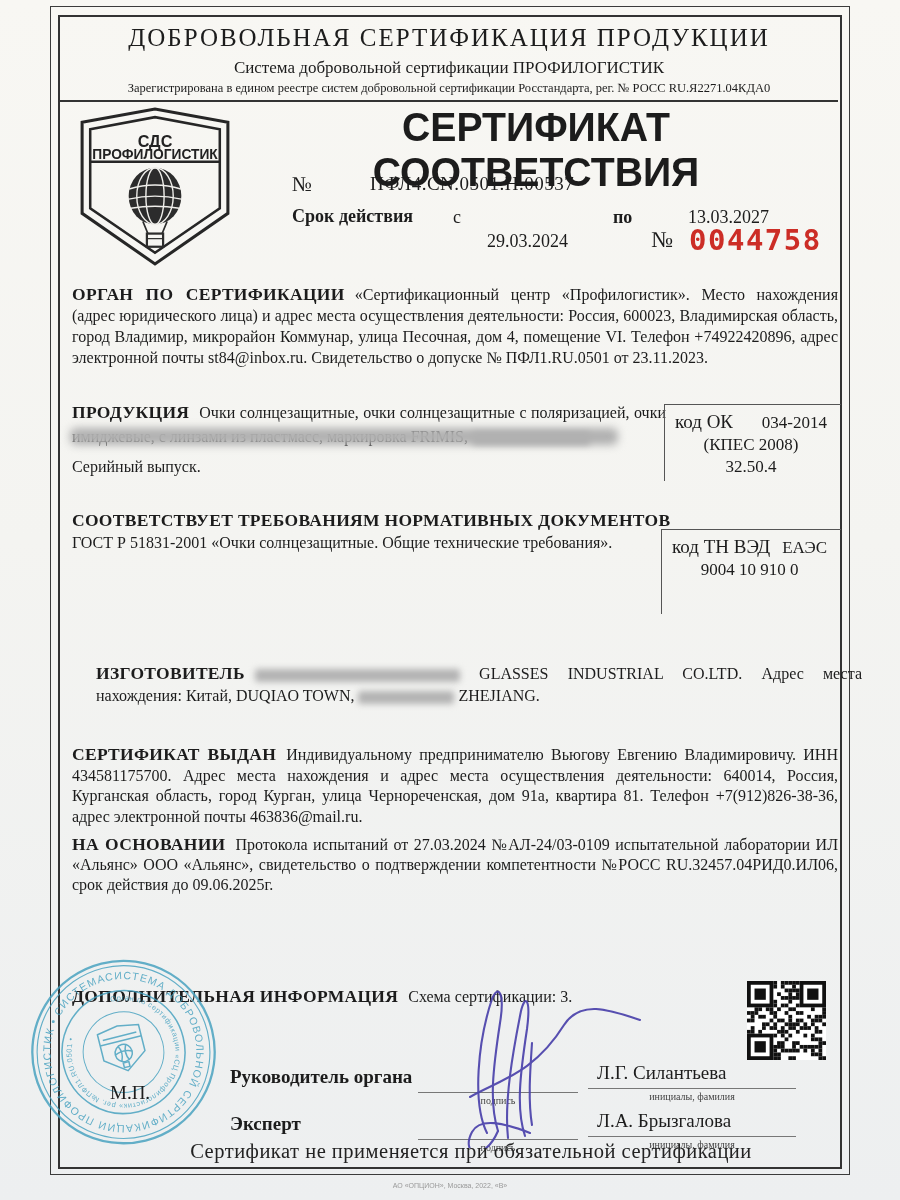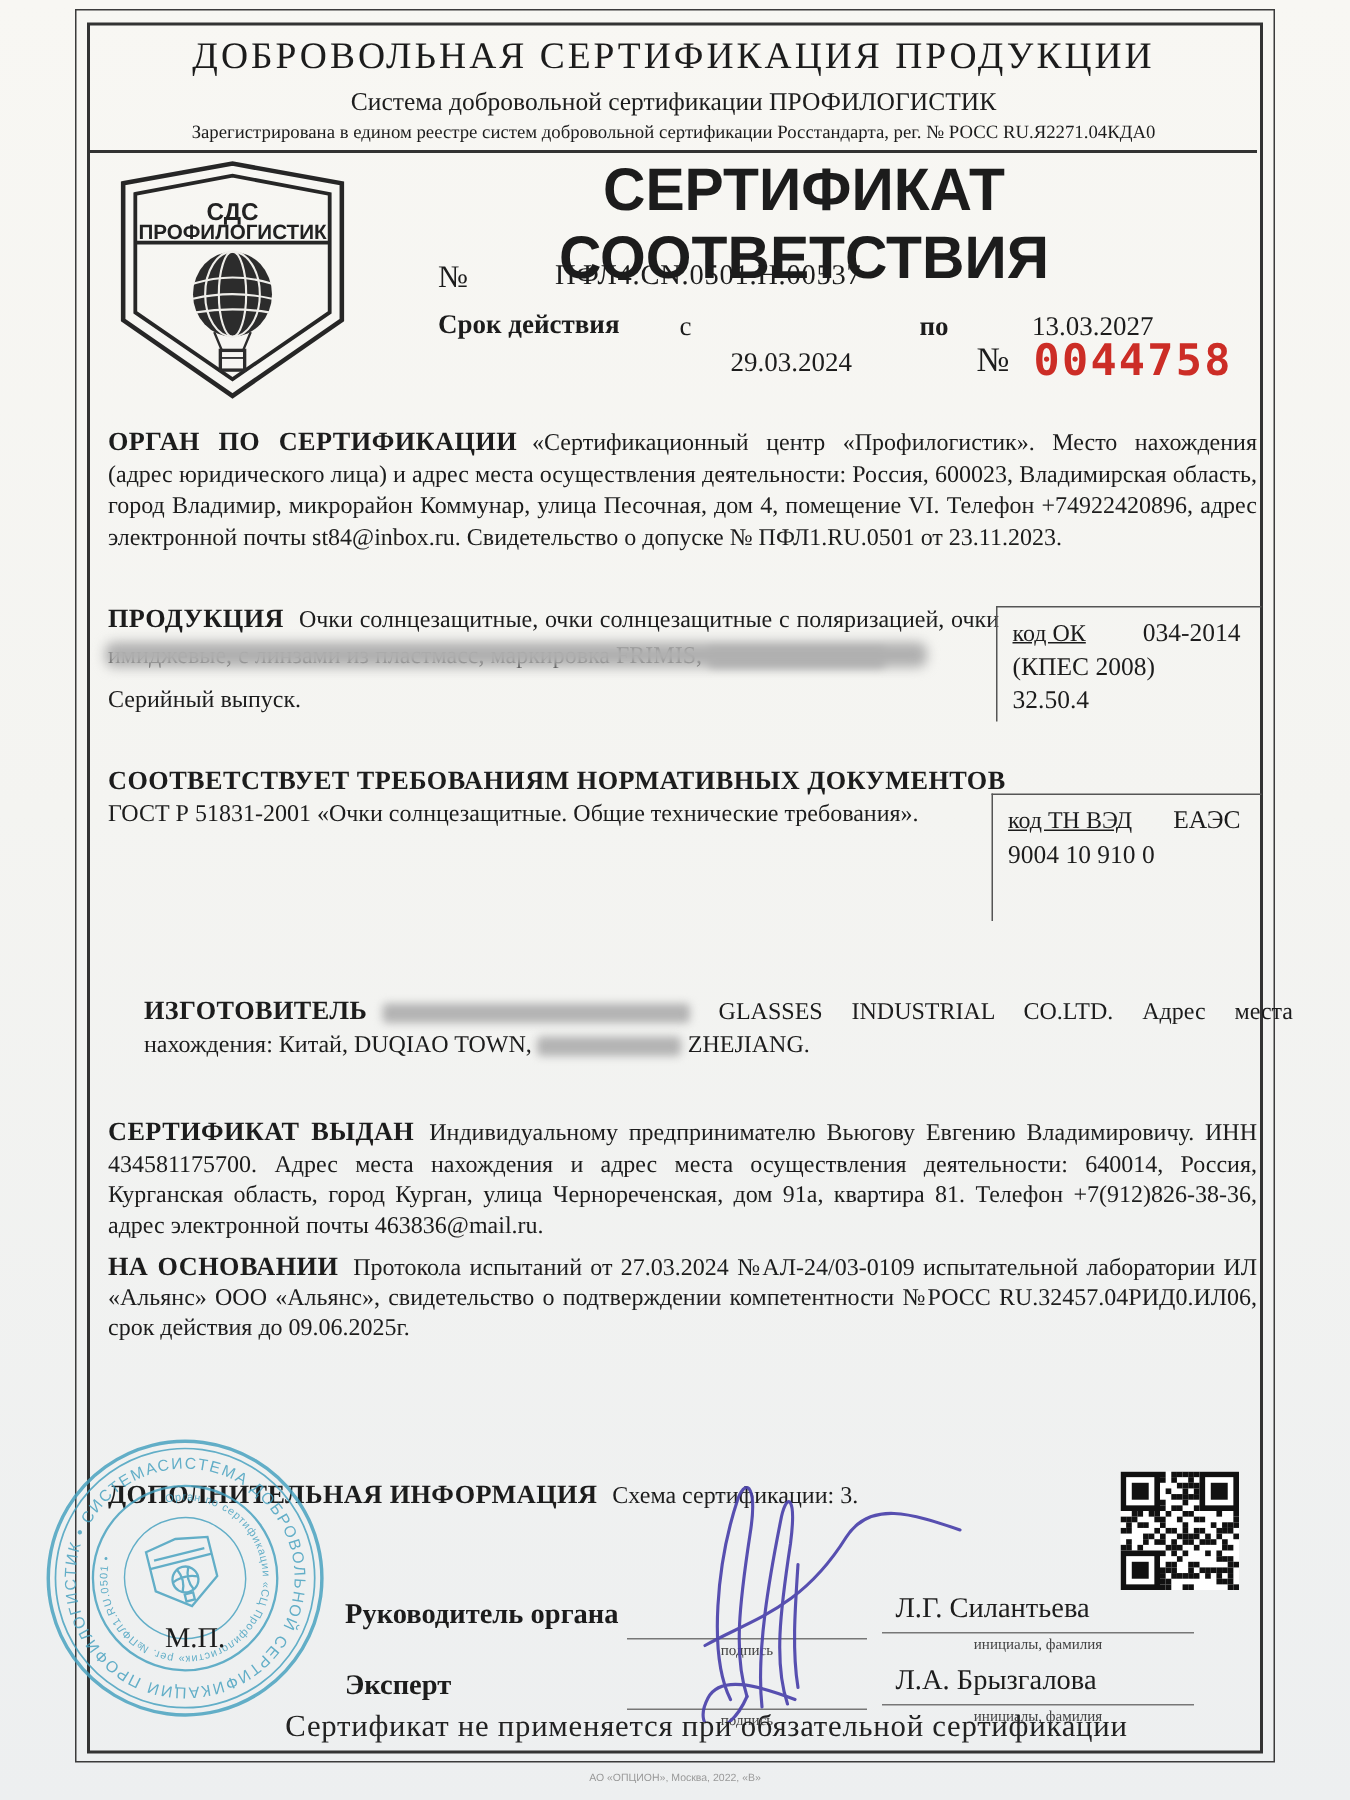--- a/index.html
+++ b/index.html
@@ -40,23 +40,23 @@
   .manufacturer{left:72px;top:646px;width:766px;line-height:22px;margin-left:24px;}
   .issued{left:72px;top:728px;width:766px;line-height:20.5px;}
   .basis{left:72px;top:818px;width:766px;line-height:20px;}
   .additional{left:72px;top:970px;width:700px;}
   .additional .tx{font-size:16px;}
   
   .codebox{border-top:1.5px solid #555;border-left:1.5px solid #555;padding:6px 14px 0 10px;
            font-size:17px;line-height:22px;}
   .codebox1{left:664px;top:404px;width:152px;height:70px;}
   .codebox2{left:661px;top:529px;width:155px;height:78px;}
-  .codelabel{font-size:16px;text-decoration:underline;}
+  .codelabel{font-size:19px;}
   .cb-line1{display:flex;justify-content:space-between;align-items:baseline;}
-  .cb-r{text-align:left;}
+  .cb-r{text-align:center;}
   
   .redact{display:inline-block;background:#b3b3b3;filter:blur(3px);border-radius:3px;height:13px;vertical-align:middle;}
   .redact-bar{left:70px;top:428px;width:548px;height:17px;background:#b0b0b0;filter:blur(4px);border-radius:6px;}
   
   .role{left:230px;font-size:19px;font-weight:bold;}
   .signline{left:418px;width:160px;border-bottom:1px solid #777;height:24px;}
   .caption{font-size:10px;color:#444;text-align:center;}
   .cap-sign{left:418px;width:160px;}
   .name{left:597px;font-size:19px;}
   .nameline{left:588px;width:208px;border-bottom:1px solid #777;height:24px;}

